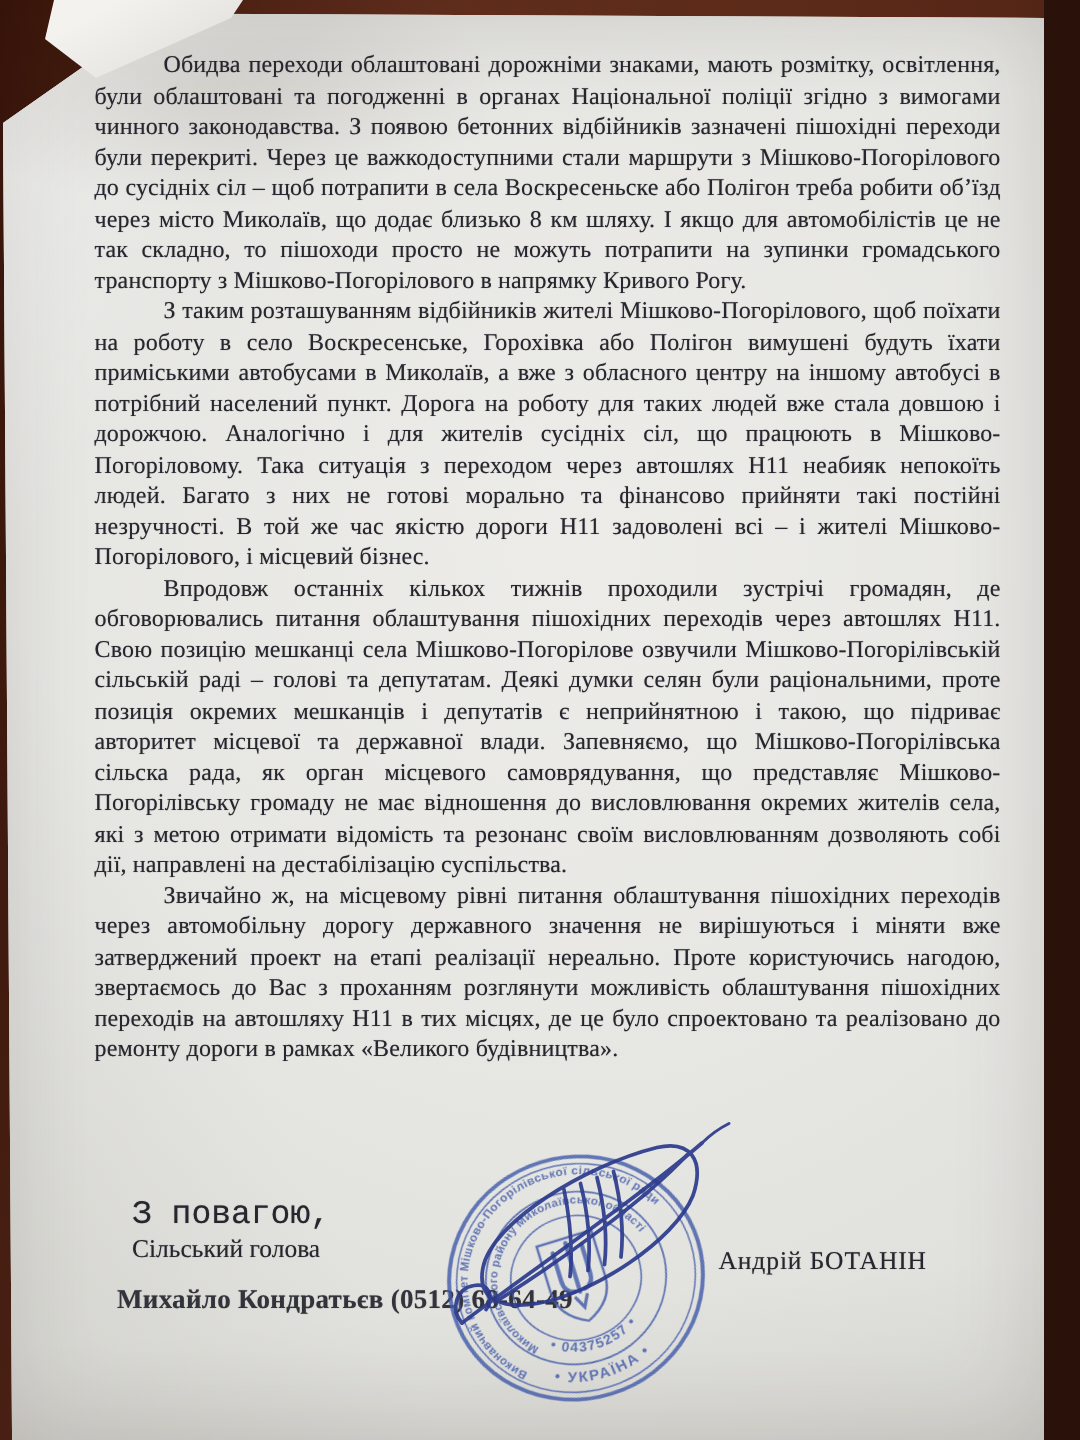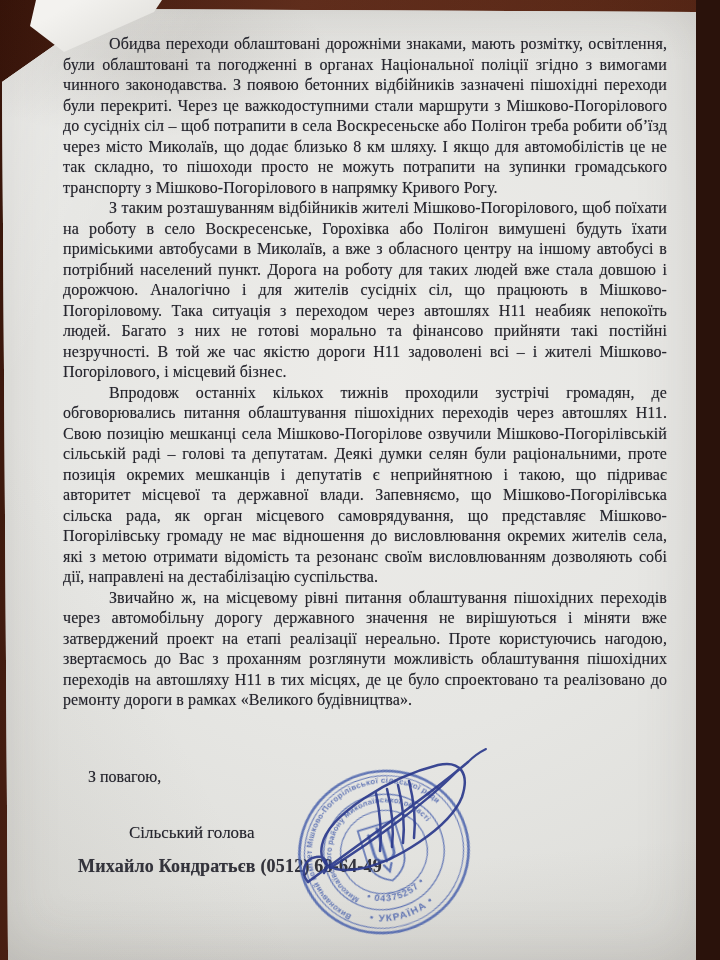--- a/index.html
+++ b/index.html
@@ -33,22 +33,22 @@
     filter:drop-shadow(2px 3px 3px rgba(60,40,30,.35));
   }
   .letter{
     position:absolute;left:63px;top:34px;width:604px;
     font-size:16px;line-height:20.5px;color:#26262e;
     text-align:justify;letter-spacing:.1px;
     text-shadow:0 0 .7px rgba(38,38,46,.45);
   }
   .letter p{margin:0;text-indent:46px;}
   .sig-line{position:absolute;color:#26262e;text-shadow:0 0 .7px rgba(38,38,46,.45);}
-  .regards{left:88px;top:768px;font-size:16px;}
-  .signer-title{left:88px;top:823px;font-size:17px;margin-left:41px;}
+  .regards{left:88px;top:797px;font-size:22px;font-family:Liberation Mono, monospace;}
+  .signer-title{left:88px;top:823px;font-size:17px;}
   .signer-name{left:479px;top:831px;font-size:17px;letter-spacing:.6px;}
   .contact{left:78px;top:856px;font-size:18px;font-weight:700;letter-spacing:.2px;color:#33333b;}
   .stamp{
     position:absolute;left:289px;top:757px;width:190px;height:190px;
     transform:rotate(-17deg) scaleY(.95);
     opacity:.82;filter:blur(.35px);
   }
   .stamp text{font-family:"Liberation Sans",sans-serif;}
   .signature{
     position:absolute;left:280px;top:735px;width:220px;height:165px;
@@ -65,20 +65,21 @@
 
   <div class="letter">
     <p>Обидва переходи облаштовані дорожніми знаками, мають розмітку, освітлення, були облаштовані та погодженні в органах Національної поліції згідно з вимогами чинного законодавства. З появою бетонних відбійників зазначені пішохідні переходи були перекриті. Через це важкодоступними стали маршрути з Мішково-Погорілового до сусідніх сіл – щоб потрапити в села Воскресеньске або Полігон треба робити об’їзд через місто Миколаїв, що додає близько 8 км шляху. І якщо для автомобілістів це не так складно, то пішоходи просто не можуть потрапити на зупинки громадського транспорту з Мішково-Погорілового в напрямку Кривого Рогу.</p>
     <p>З таким розташуванням відбійників жителі Мішково-Погорілового, щоб поїхати на роботу в село Воскресенське, Горохівка або Полігон вимушені будуть їхати приміськими автобусами в Миколаїв, а вже з обласного центру на іншому автобусі в потрібний населений пункт. Дорога на роботу для таких людей вже стала довшою і дорожчою. Аналогічно і для жителів сусідніх сіл, що працюють в Мішково-Погоріловому. Така ситуація з переходом через автошлях Н11 неабияк непокоїть людей. Багато з них не готові морально та фінансово прийняти такі постійні незручності. В той же час якістю дороги Н11 задоволені всі – і жителі Мішково-Погорілового, і місцевий бізнес.</p>
     <p>Впродовж останніх кількох тижнів проходили зустрічі громадян, де обговорювались питання облаштування пішохідних переходів через автошлях Н11. Свою позицію мешканці села Мішково-Погорілове озвучили Мішково-Погорілівській сільській раді – голові та депутатам. Деякі думки селян були раціональними, проте позиція окремих мешканців і депутатів є неприйнятною і такою, що підриває авторитет місцевої та державної влади. Запевняємо, що Мішково-Погорілівська сільска рада, як орган місцевого самоврядування, що представляє Мішково-Погорілівську громаду не має відношення до висловлювання окремих жителів села, які з метою отримати відомість та резонанс своїм висловлюванням дозволяють собі дії, направлені на дестабілізацію суспільства.</p>
     <p>Звичайно ж, на місцевому рівні питання облаштування пішохідних переходів через автомобільну дорогу державного значення не вирішуються і міняти вже затверджений проект на етапі реалізації нереально. Проте користуючись нагодою, звертаємось до Вас з проханням розглянути можливість облаштування пішохідних переходів на автошляху Н11 в тих місцях, де це було спроектовано та реалізовано до ремонту дороги в рамках «Великого будівництва».</p>
   </div>
 
   <div class="sig-line regards">З повагою,</div>
   <div class="sig-line signer-title">Сільський голова</div>
+  <div class="sig-line signer-name">Андрій БОТАНІН</div>
   <div class="sig-line contact">Михайло Кондратьєв (0512) 68-64-49</div>
 
   <svg class="stamp" viewBox="-85 -85 170 170" xmlns="http://www.w3.org/2000/svg">
     <g fill="none" stroke="#445dab">
       <circle r="76" stroke-width="2.4"></circle>
       <circle r="71.5" stroke-width="0.9"></circle>
       <circle r="54" stroke-width="1.1"></circle>
       <circle r="39" stroke-width="1"></circle>
     </g>
     <defs>

